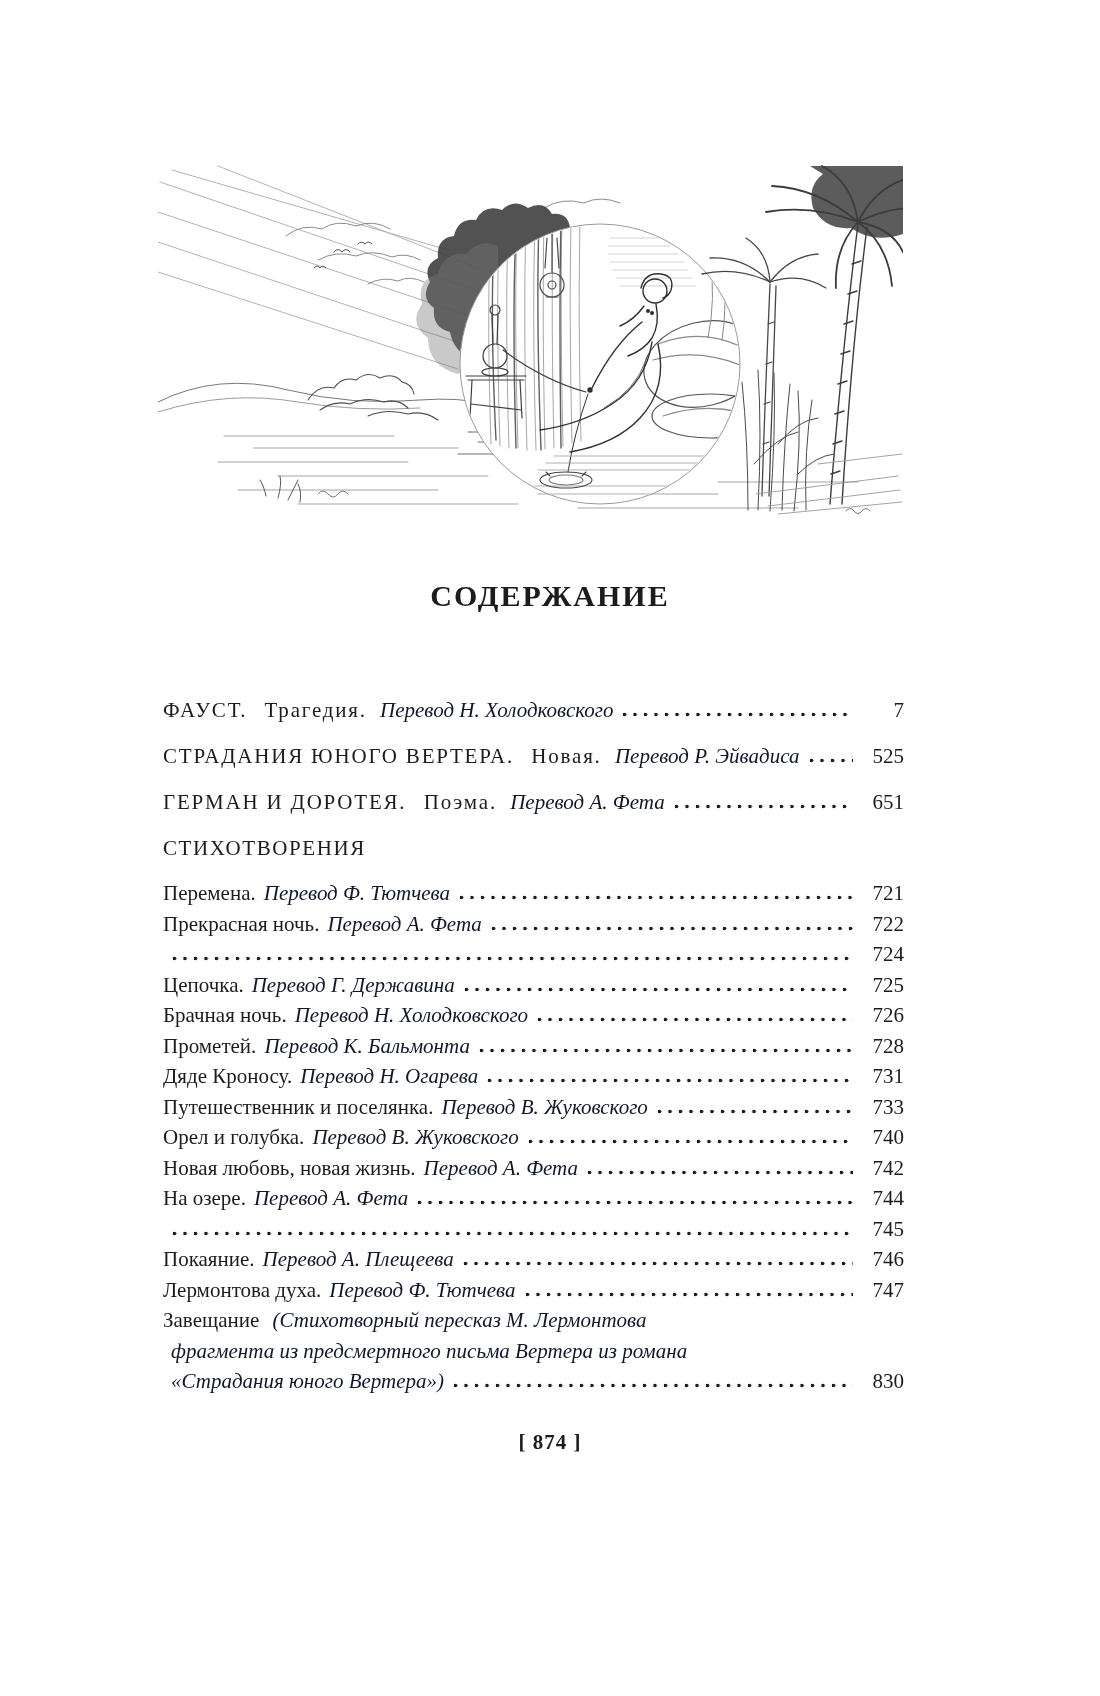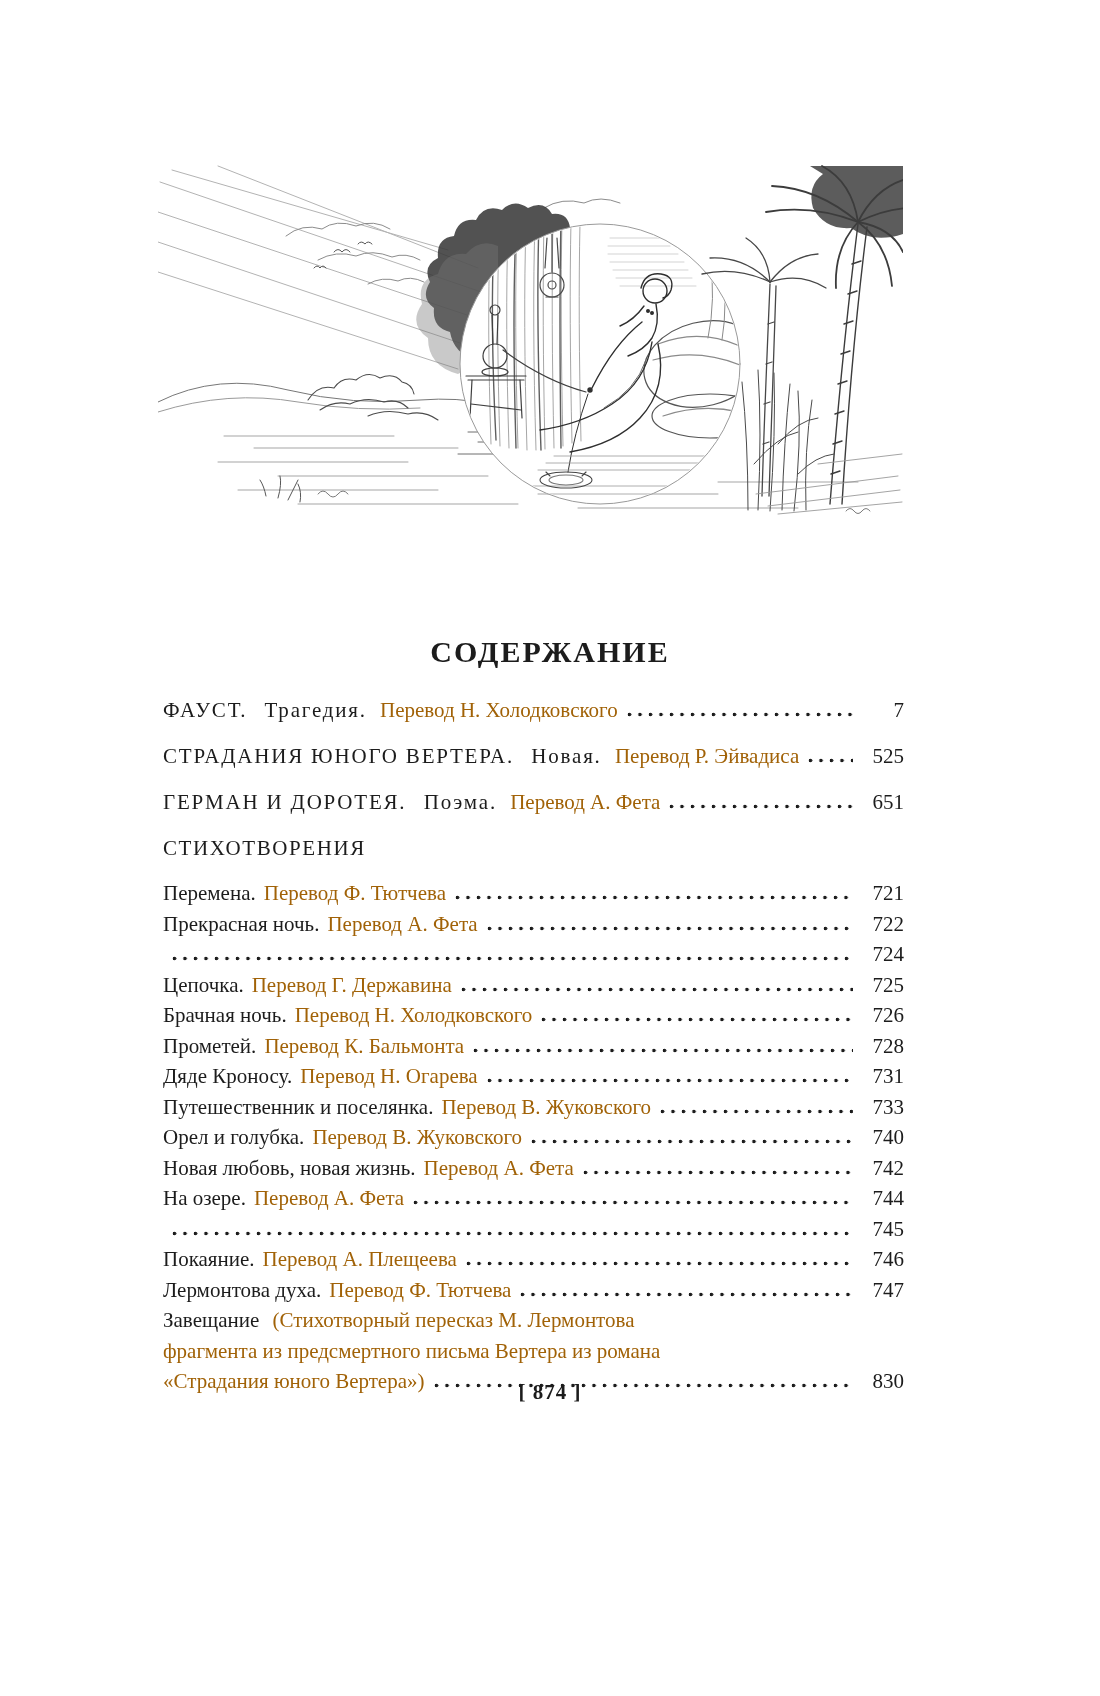--- a/index.html
+++ b/index.html
@@ -6,48 +6,48 @@
   .page{
     position:relative;
     width:1100px;height:1696px;
     background:#ffffff;
     font-family:"Liberation Serif","DejaVu Serif",serif;
     color:#1c1c1c;
     overflow:hidden;
   }
   .illustration{position:absolute;top:164px;left:158px;width:745px;height:352px;}
   .page-title{
-    position:absolute;top:635px;left:0;width:100%;
+    position:absolute;top:579px;left:0;width:100%;
     margin:0;text-align:center;
     font-size:30px;font-weight:700;letter-spacing:2px;
   }
   .toc{
     position:absolute;top:694px;left:163px;width:741px;
     font-size:21px;line-height:30.5px;
   }
   .row{display:flex;align-items:baseline;white-space:nowrap;}
   .work-row{margin-bottom:14px;line-height:32px;}
   .entry-text{flex:0 0 auto;}
   .work-title,.work-genre{letter-spacing:1.8px;}
   .work-genre{margin-left:12px;}
-  .etr{color:#a16207;margin-left:8px;}
-  .etr-first{margin-left:0;}
+  .etr{font-style:italic;color:#0f172a;margin-left:8px;}
+  .etr-first{margin-left:8px;}
   .leader{
     flex:1 1 auto;min-width:18px;height:5px;
     margin:0 7px 0 9px;
     background-image:radial-gradient(circle at 2.5px 2.5px,#1c1c1c 1.6px,transparent 2.1px);
     background-size:10.5px 5px;
     background-repeat:repeat-x;
     background-position:left bottom;
   }
   .pg{flex:0 0 auto;min-width:44px;text-align:right;}
   .section-header{letter-spacing:1.6px;margin:9px 0 14px;line-height:32px;}
   .cont-line{line-height:30.5px;}
   .footer{
-    position:absolute;top:1380px;left:0;width:100%;
+    position:absolute;top:1430px;left:0;width:100%;
     text-align:center;font-size:21px;font-weight:700;letter-spacing:1px;
   }
   svg{display:block;}
 </style>
 </head>
 <body>
 
 <div class="page">
 
   <div class="illustration">

